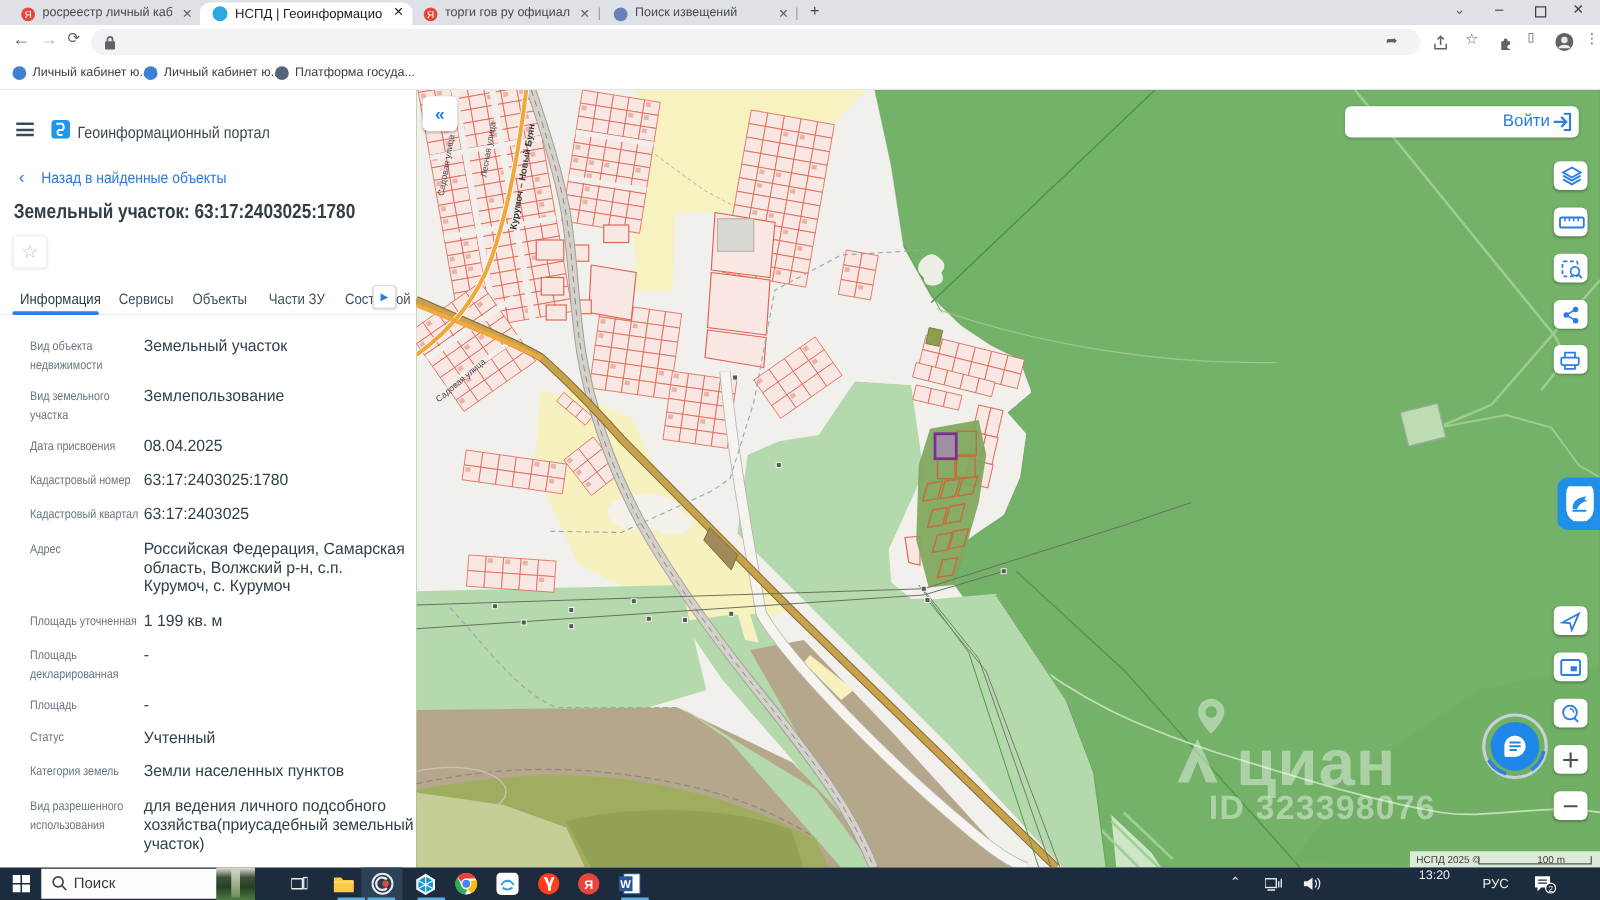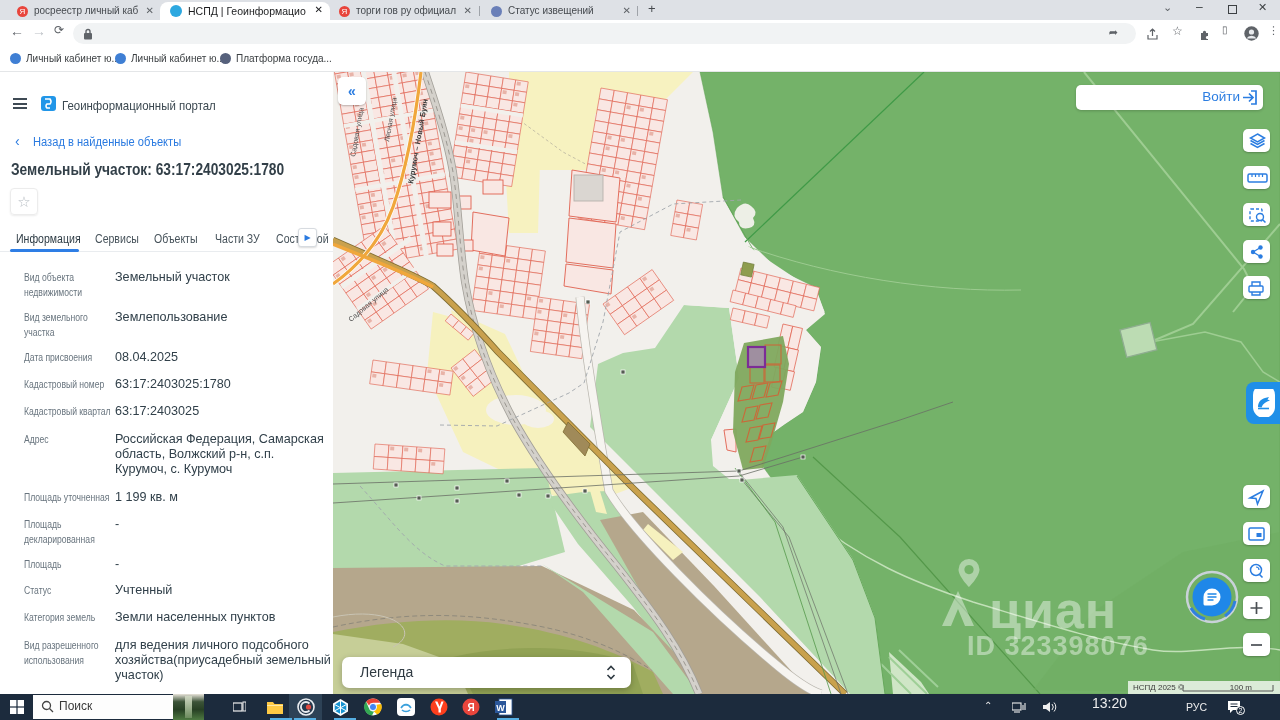--- a/index.html
+++ b/index.html
@@ -34,21 +34,21 @@
       <span class="ttl">росреестр личный кабинет —</span>
       <span class="x">✕</span>
     </div>
     <div class="tab" style="left:330px;width:148px;">
       <span class="fav" style="background:#e8453c;color:#fff;font-size:8px;text-align:center;line-height:11px;">Я</span>
       <span class="ttl">торги гов ру официальный сай</span>
       <span class="x">✕</span>
     </div>
     <div class="tab" style="left:482px;width:155px;">
       <span class="fav" style="background:#6a7fb8;color:#fff;font-size:8px;text-align:center;line-height:11px;"></span>
-      <span class="ttl">Статус извещений</span>
+      <span class="ttl">Поиск извещений</span>
       <span class="x">✕</span>
     </div>
     <div class="tabsep" style="left:479px;"></div>
     <div class="tabsep" style="left:637px;"></div>
     <div id="activetab">
       <span style="position:absolute;left:10px;top:3px;width:12px;height:12px;border-radius:50%;background:#2da8e0;"></span>
       <span style="position:absolute;left:28px;top:2.5px;white-space:nowrap;overflow:hidden;right:24px;">НСПД | Геоинформационный п</span>
       <span style="position:absolute;right:7px;top:2px;font-size:10px;color:#202124;">✕</span>
     </div>
     <span style="position:absolute;left:648px;top:1px;font-size:13px;color:#44484d;">+</span>
@@ -883,26 +883,20 @@
         <path d="M7 12 h11" stroke="#4a4f54" stroke-width="1.7"></path>
       </svg></div>
     <svg class="abs" style="left:850px;top:496px;" width="58" height="58" viewBox="0 0 58 58">
       <circle cx="29" cy="29" r="25" fill="none" stroke="#c9d2d9" stroke-width="2.5"></circle>
       <path d="M8 40 a23.5 23.5 0 0 0 14 11" stroke="#2f80e0" stroke-width="3" fill="none"></path>
       <path d="M52 33 a23.5 23.5 0 0 1 -10 15" stroke="#2f80e0" stroke-width="3" fill="none"></path>
       <circle cx="29" cy="29" r="19.5" fill="#1f87e8"></circle>
       <path d="M29 20.5 a8.5 8.5 0 0 1 0 17 l-6.5 0 c-1.5 0 -2 -0.6 -2 -2 l0 -6.5 a8.5 8.5 0 0 1 8.5 -8.5 z" fill="#fff"></path>
       <path d="M24.5 26 h9 M24.5 29 h9 M24.5 32 h6" stroke="#1f87e8" stroke-width="1.6"></path>
     </svg>
-    <div class="abs" style="left:9px;top:585px;width:289px;height:31px;background:#fff;border-radius:7px;box-shadow:0 2px 6px rgba(0,0,0,.25);">
-      <span style="position:absolute;left:18px;top:7px;font-size:14px;color:#2f3a42;">Легенда</span>
-      <svg style="position:absolute;right:14px;top:7px;" width="12" height="17" viewBox="0 0 12 17">
-        <path d="M2.5 6 L6 2.5 L9.5 6 M2.5 11 L6 14.5 L9.5 11" stroke="#2f3a42" stroke-width="1.6" fill="none"></path>
-      </svg>
-    </div>
     <div class="abs" style="left:795px;top:609px;width:152px;height:13px;background:rgba(255,255,255,.75);">
       <span style="position:absolute;left:5px;top:1.5px;font-size:8px;color:#3c3c3c;">НСПД 2025 ©</span>
       <span style="position:absolute;right:28px;top:1.5px;font-size:8px;color:#3c3c3c;">100 m</span>
       <svg style="position:absolute;right:6px;top:3px;" width="92" height="9" viewBox="0 0 92 9">
         <path d="M1 1 v6 h90 v-6" stroke="#555" stroke-width="1" fill="none"></path>
       </svg>
     </div>
 </div>
 <div class="abs" id="taskbar">
     <svg style="position:absolute;left:10px;top:6px;" width="14" height="14" viewBox="0 0 14 14">
@@ -975,20 +969,20 @@
     <svg style="position:absolute;left:1012px;top:7px;" width="14" height="12" viewBox="0 0 14 12">
       <rect x="0" y="2" width="9" height="7" fill="none" stroke="#eee" stroke-width="1.1"></rect>
       <path d="M2 11 h6" stroke="#eee" stroke-width="1.1"></path>
       <path d="M11 4 v5 M13 2 v7" stroke="#eee" stroke-width="1.1"></path>
     </svg>
     <svg style="position:absolute;left:1043px;top:7px;" width="14" height="12" viewBox="0 0 14 12">
       <path d="M0 4 h3 l4 -3 v10 l-4 -3 H0 z" fill="#eee"></path>
       <path d="M9 3 a4.5 4.5 0 0 1 0 6 M11 1.5 a6.5 6.5 0 0 1 0 9" stroke="#eee" stroke-width="1" fill="none"></path>
     </svg>
     <span style="position:absolute;left:1146px;top:7px;font-size:10.5px;color:#eee;margin-left:40px;">РУС</span>
-    <span style="position:absolute;left:1092px;top:1px;font-size:14px;color:#eee;">13:20</span>
+    <span style="position:absolute;left:1135px;top:1px;font-size:10px;color:#eee;">13:20</span>
     <span style="position:absolute;left:1127px;top:13px;font-size:10px;color:#eee;margin-top:28px;">28.10.2025</span>
     <svg style="position:absolute;left:1227px;top:6px;" width="18" height="15" viewBox="0 0 18 15">
       <path d="M1 1 h12 v9 h-7 l-3 3 v-3 h-2 z" fill="#fff"></path>
       <path d="M3.5 4 h7 M3.5 6.5 h7" stroke="#1c2b3d" stroke-width="1"></path>
       <circle cx="13.5" cy="10.5" r="4" fill="#1c2b3d" stroke="#fff" stroke-width="1"></circle>
       <text x="13.5" y="13.3" font-size="7" fill="#fff" text-anchor="middle">2</text>
     </svg>
   </div>
 </body></html>

